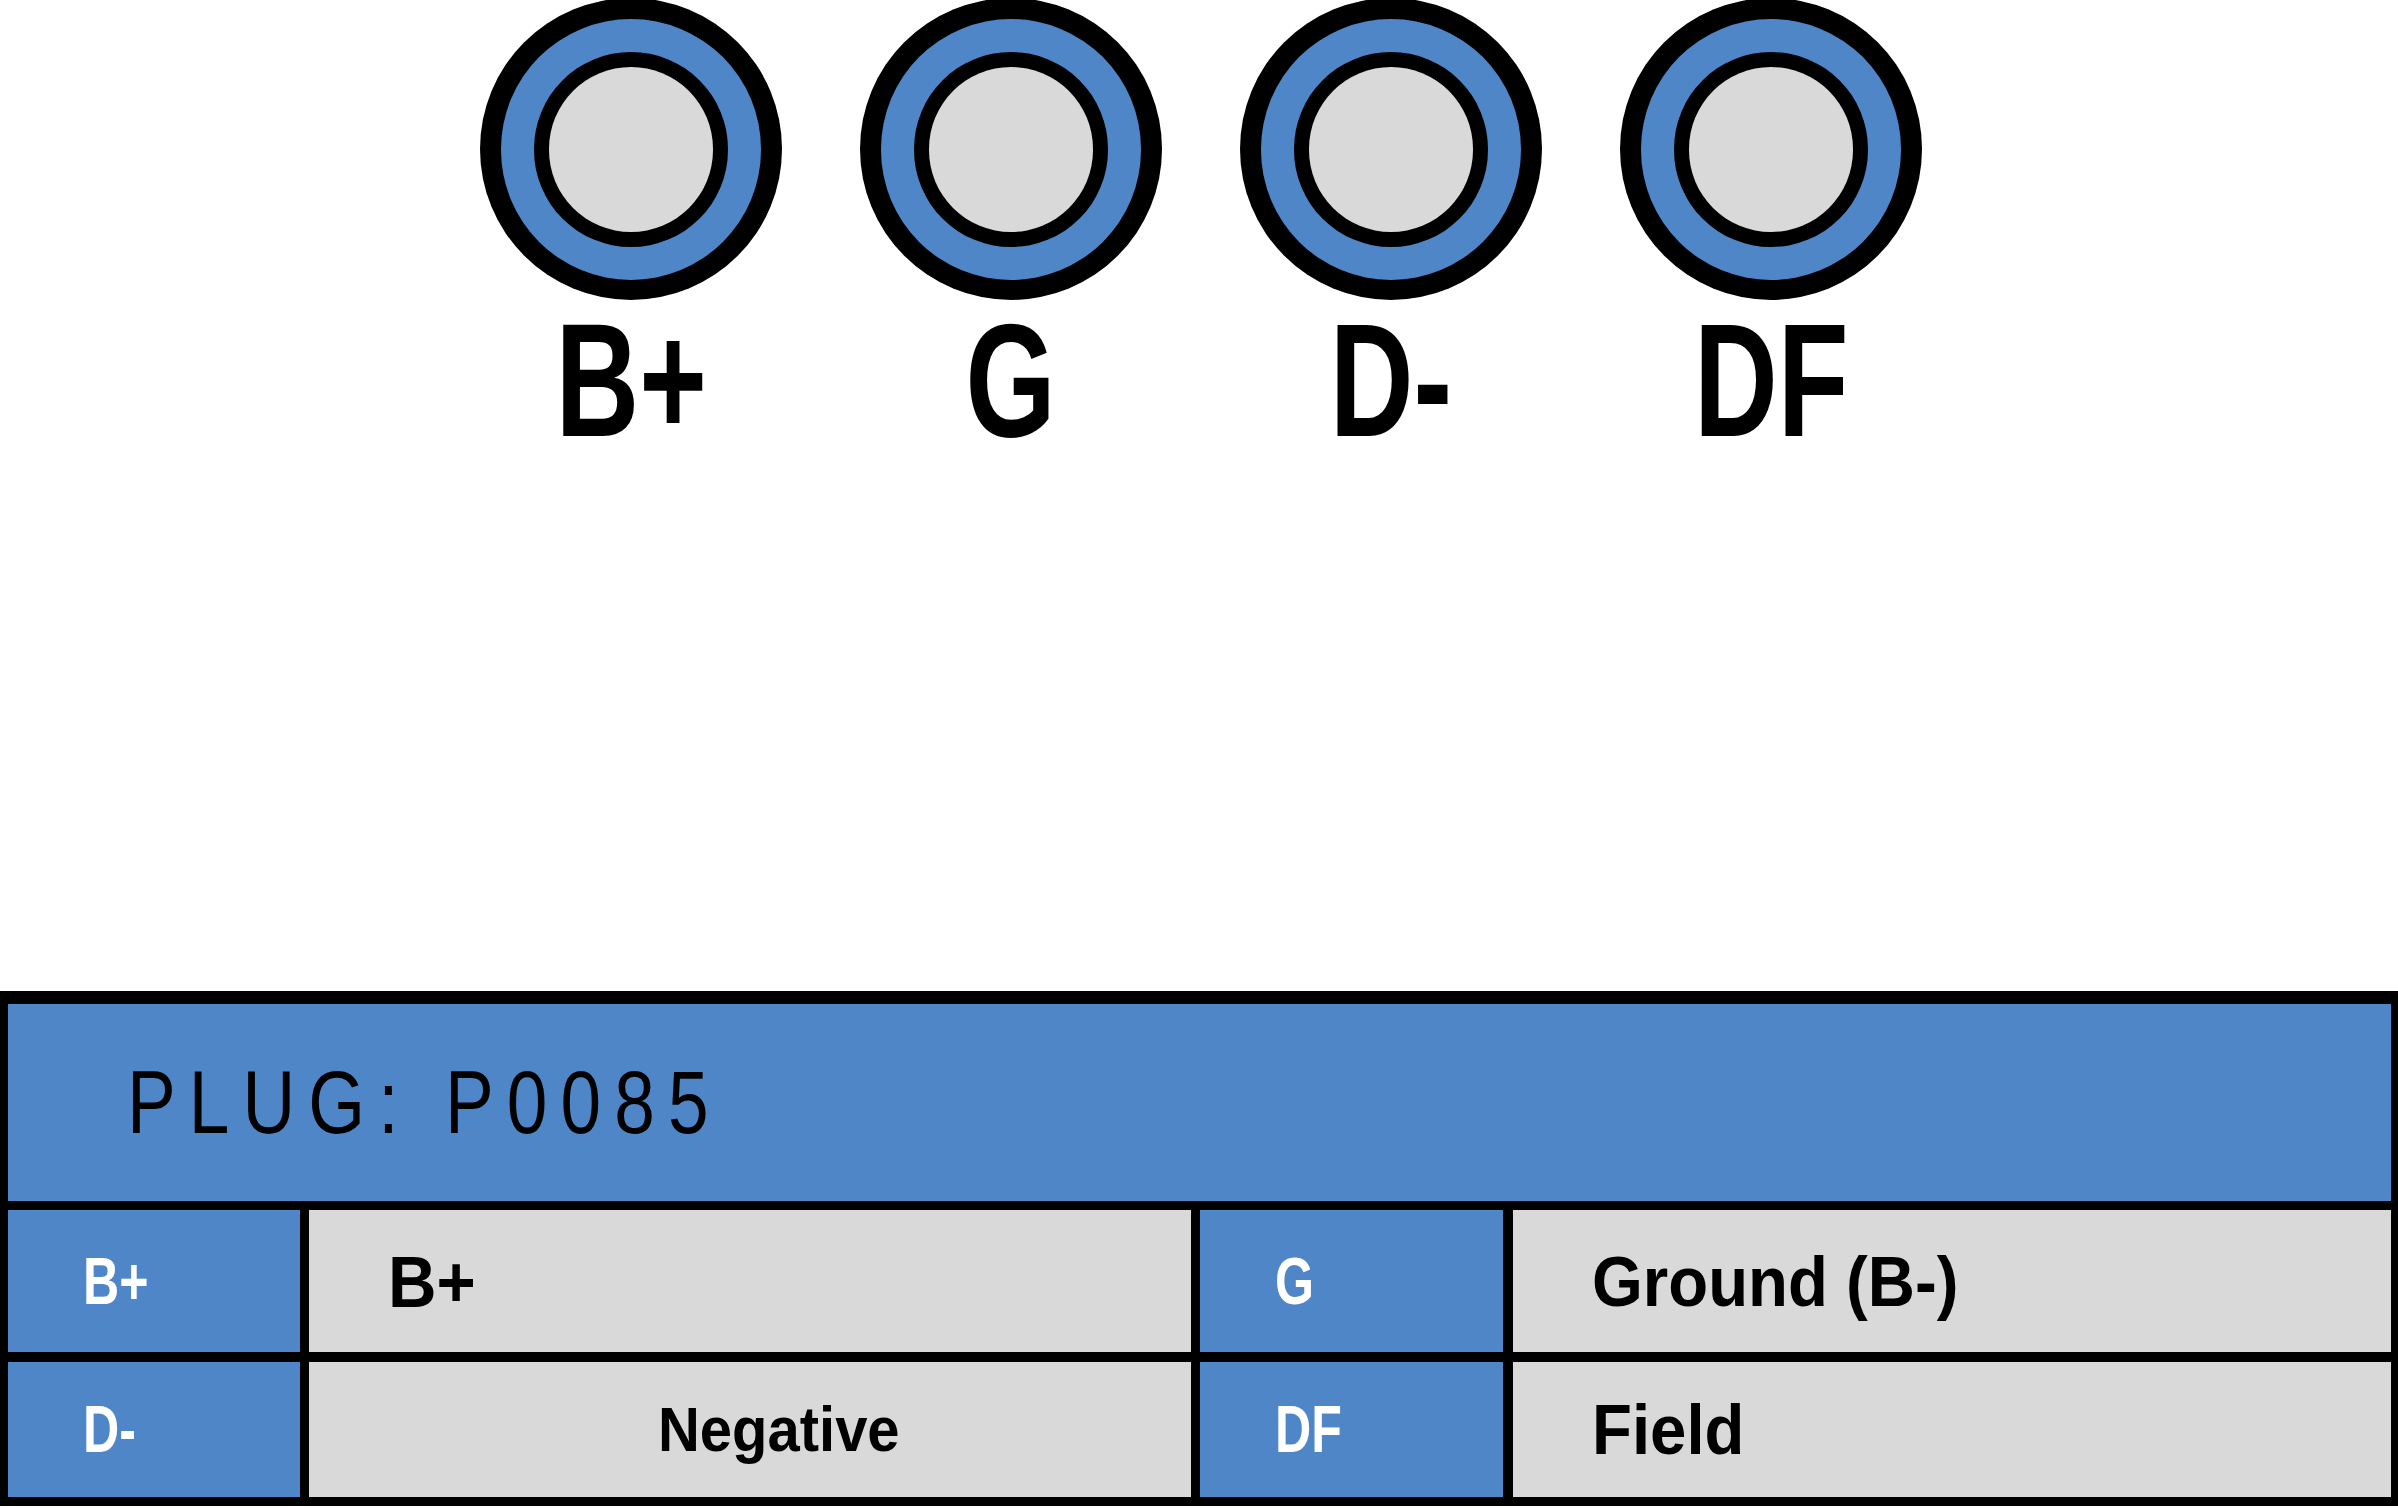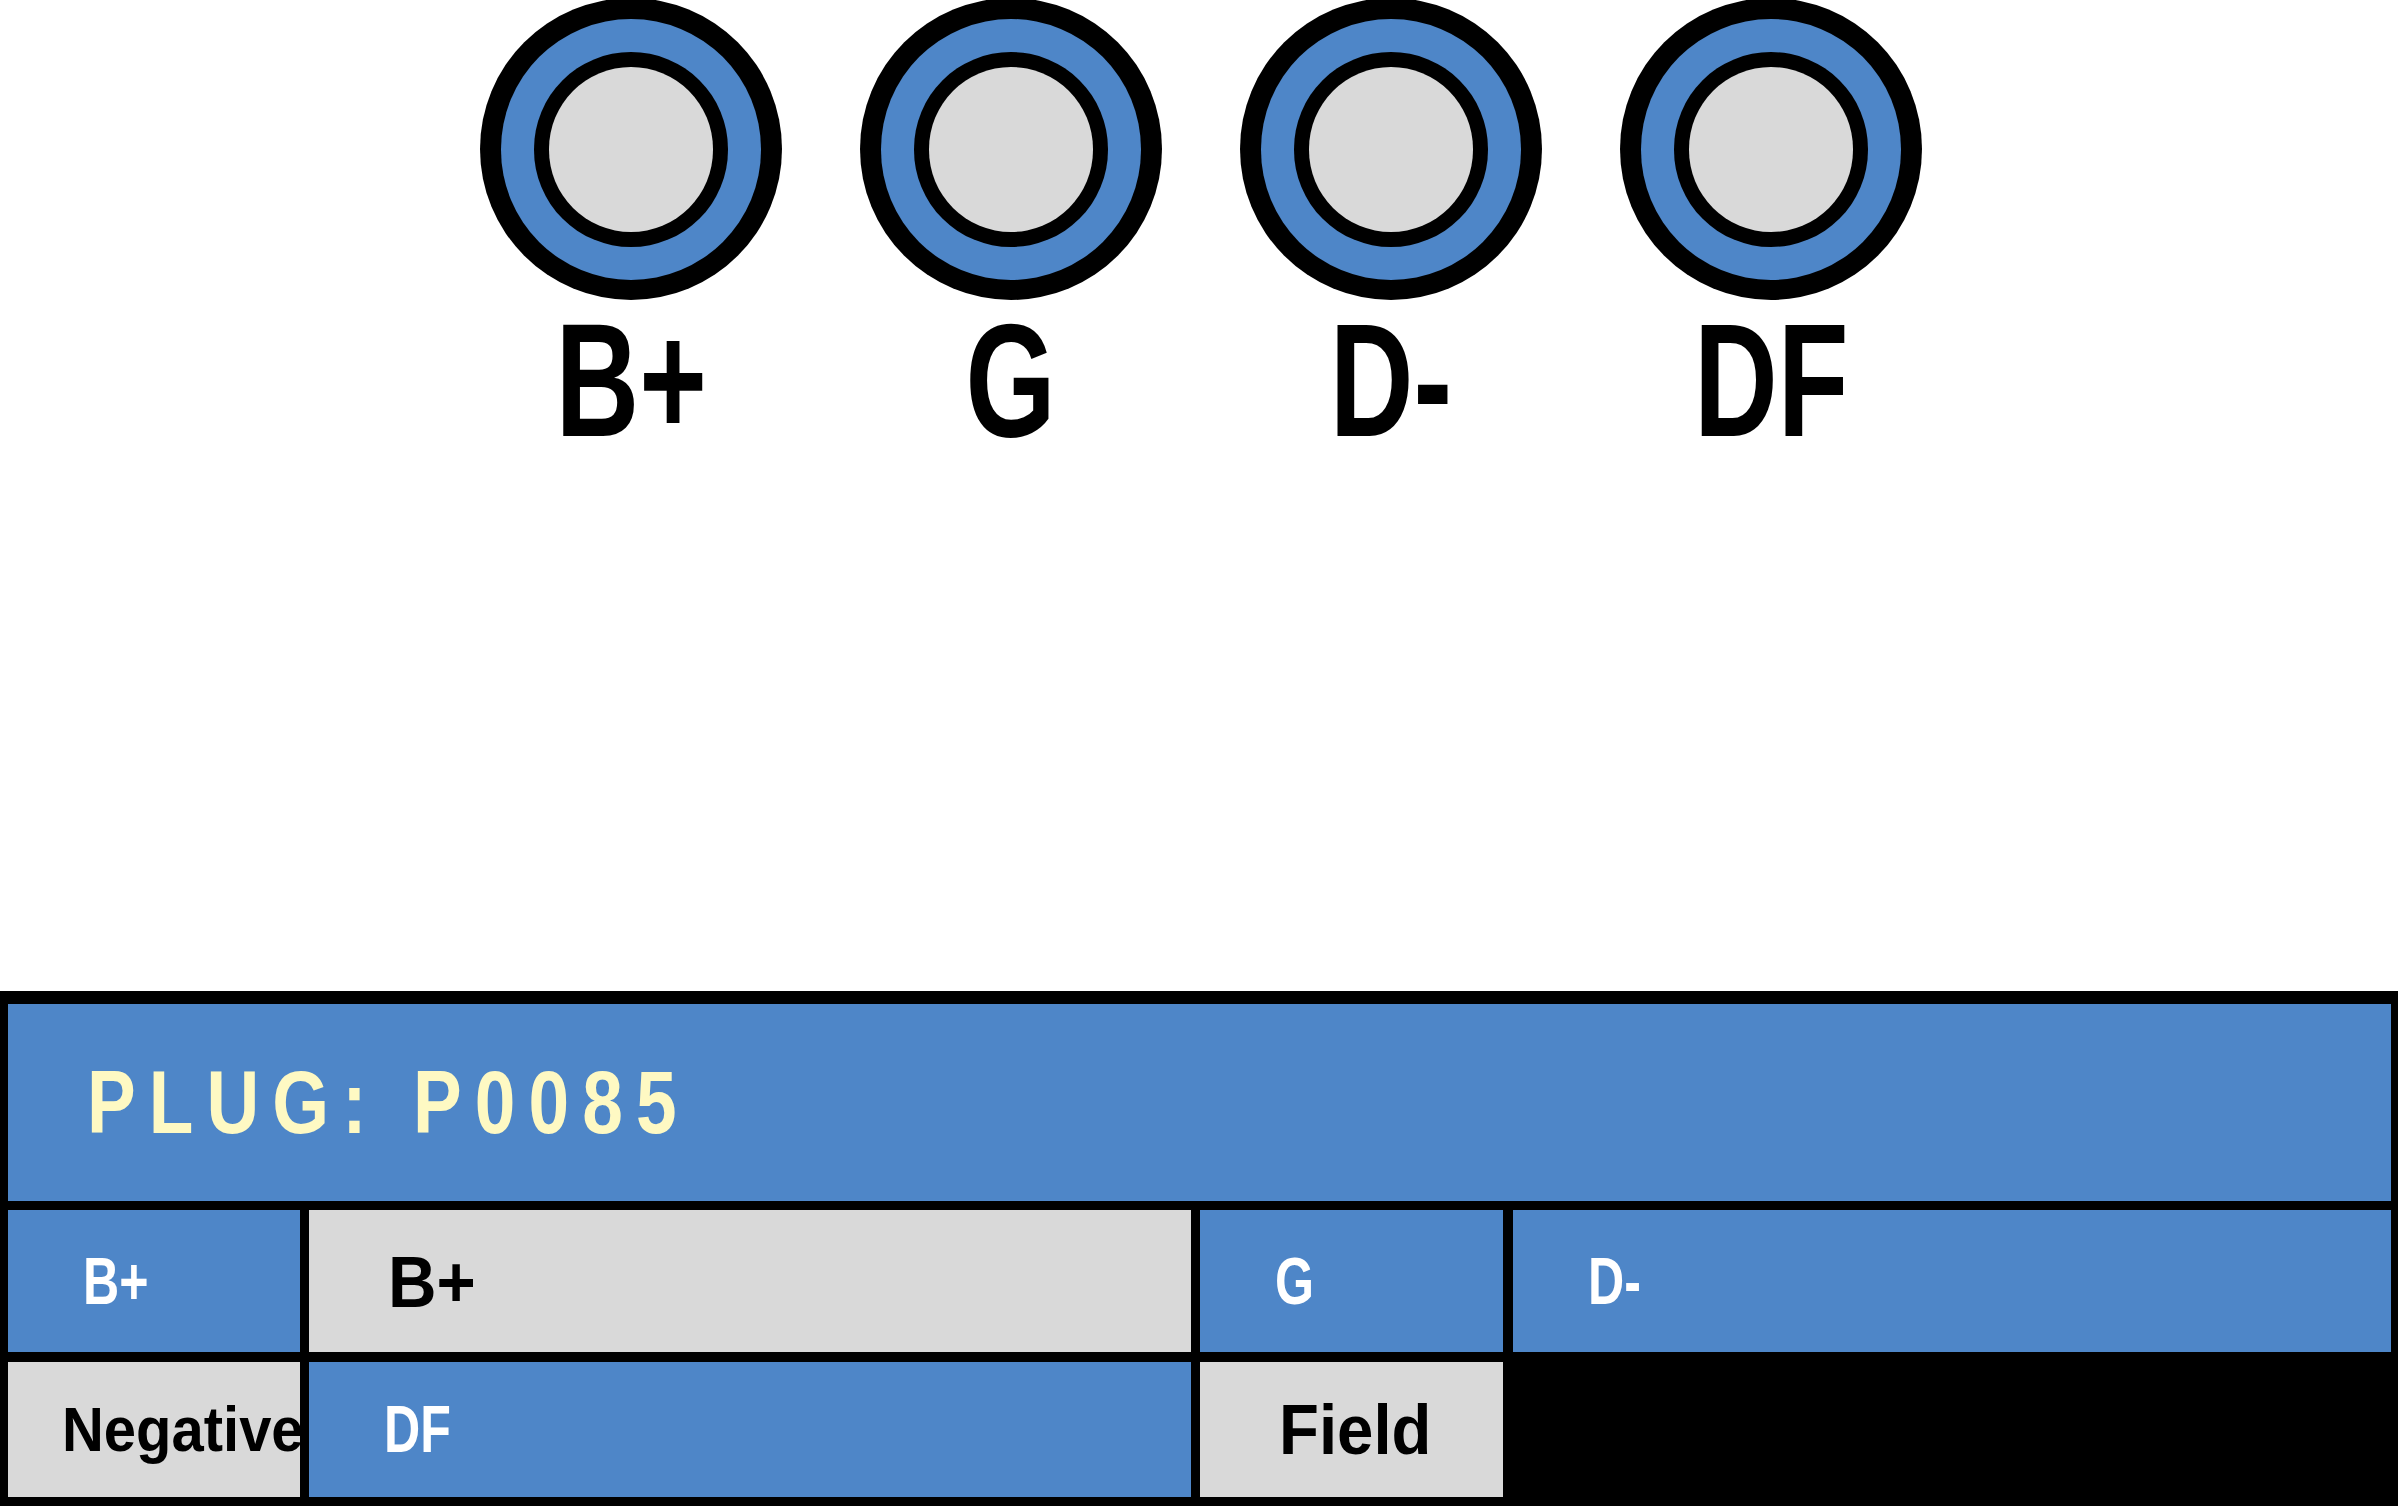--- a/index.html
+++ b/index.html
@@ -39,22 +39,22 @@
     display:grid;
     grid-template-columns:311fr 939fr 323fr 936fr;
     grid-template-rows:197px 142px auto;
     gap:9.4px;
   }
   .cell{display:flex;align-items:center;box-sizing:border-box;overflow:hidden;}
   .cell .t{display:inline-block;white-space:nowrap;}
   .th{
     grid-column:1 / -1;
     background:var(--blue,#4E86C8);
-    color:#fef9c3;font-weight:bold;font-size:89px;
-    padding-left:79px;
+    color:#000000;font-weight:normal;font-size:89px;
+    padding-left:119px;
   }
   .th .t{letter-spacing:16px;transform:scaleX(0.82);transform-origin:left center;}
   .key{
     background:var(--blue,#4E86C8);
     color:#fff;font-weight:bold;font-size:66px;
     padding-left:75px;
   }
   .key .t{transform:scaleX(0.76);transform-origin:left center;}
   .val{
     background:var(--gray,#D9D9D9);
@@ -123,20 +123,23 @@
 
     <div class="cell key">
       <span class="t">B+</span>
     </div>
     <div class="cell val v-bplus">
       <span class="t">B+</span>
     </div>
     <div class="cell key">
       <span class="t">G</span>
     </div>
+    <div class="cell val v-ground">
+      <span class="t">Ground (B-)</span>
+    </div>
 
     <div class="cell key">
       <span class="t">D-</span>
     </div>
     <div class="cell val v-negative">
       <span class="t">Negative</span>
     </div>
     <div class="cell key">
       <span class="t">DF</span>
     </div>

